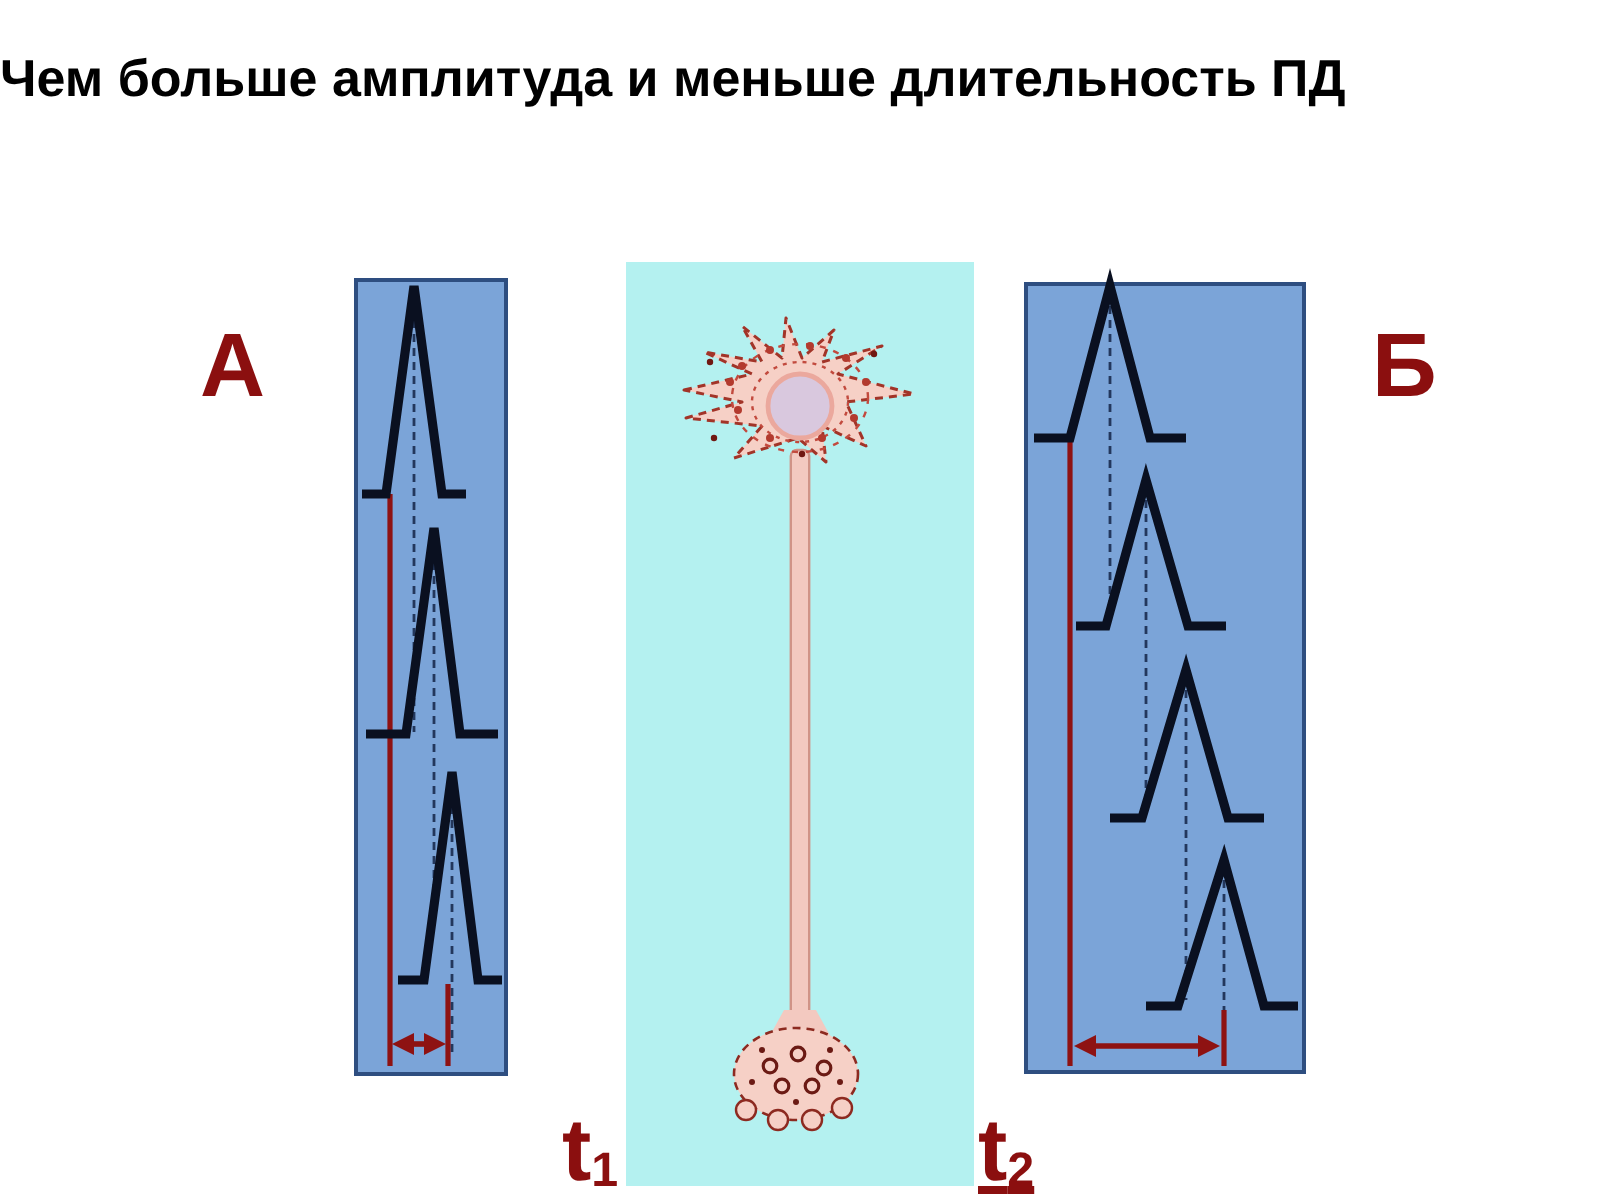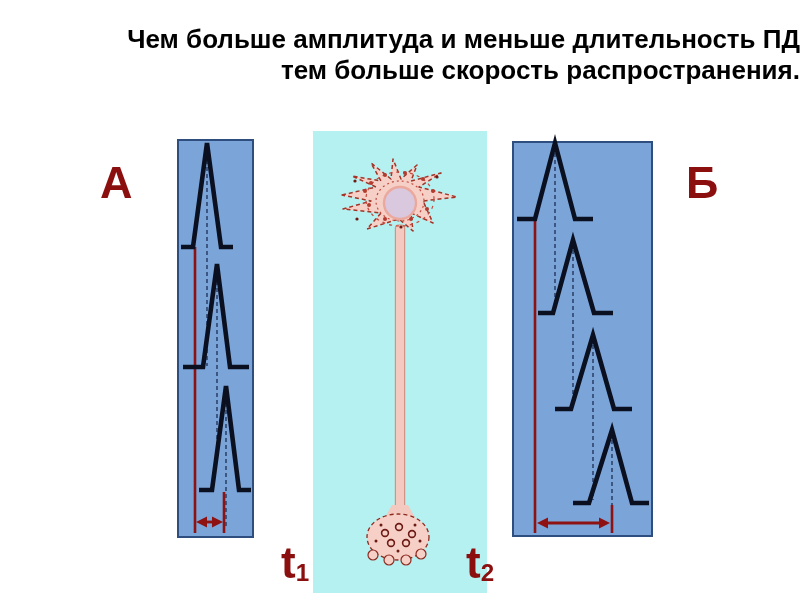--- a/index.html
+++ b/index.html
@@ -1,48 +1,47 @@
 <!DOCTYPE html>
 <html><head>
 <meta charset="utf-8">
 <style>
   html,body{margin:0;padding:0;background:#fff;}
   .slide{
     position:relative;width:800px;height:600px;overflow:hidden;background:#ffffff;
     font-family:"Liberation Sans", sans-serif;
   }
   .title{
-    position:absolute;top:24px;left:0;width:800px;text-align:right;
+    position:absolute;top:24px;left:0;width:800px;text-align:left;
     color:#000;font-weight:700;font-size:26px;line-height:31px;letter-spacing:0px;
   }
   .panel{position:absolute;box-sizing:border-box;background:#7ba4d8;border:2px solid #2e4e80;}
   .panel-a{left:177px;top:139px;width:77px;height:399px;}
   .panel-b{left:512px;top:141px;width:141px;height:396px;}
   .cyan-panel{position:absolute;left:313px;top:131px;width:174px;height:462px;background:#b4f1f0;}
   .overlay{position:absolute;left:0;top:0;width:800px;height:600px;pointer-events:none;}
   .big-letter{
     position:absolute;color:#8b0f0f;font-size:45px;font-weight:700;line-height:1;
   }
   .letter-a{left:100px;top:160px;}
   .letter-b{left:686px;top:160px;}
   .t-label{
-    position:absolute;color:#8b0f0f;font-size:44px;font-weight:700;line-height:1;
+    position:absolute;color:#8b0f0f;font-size:44px;font-weight:700;line-height:1;margin-top:13px;
   }
   .t-label sub{font-size:0.55em;position:relative;top:0.12em;vertical-align:baseline;}
   .t1{left:281px;top:541px;}
-  .t2{left:466px;top:541px;}
+  .t2{left:489px;top:541px;text-decoration:underline;}
 </style>
 </head>
 <body>
 
 <div class="slide">
 
   <div class="title">
     <div>Чем больше амплитуда и меньше длительность ПД</div>
-    <div>тем больше скорость распространения.</div>
   </div>
 
   <div class="panel panel-a"></div>
   <div class="panel panel-b"></div>
 
   <div class="cyan-panel">
     <svg width="174" height="462" viewBox="0 0 174 462">
 
       <rect x="82.4" y="94" width="9.2" height="288" rx="3" fill="#f3c9c0" stroke="#d09387" stroke-width="1.2"></rect>
 

